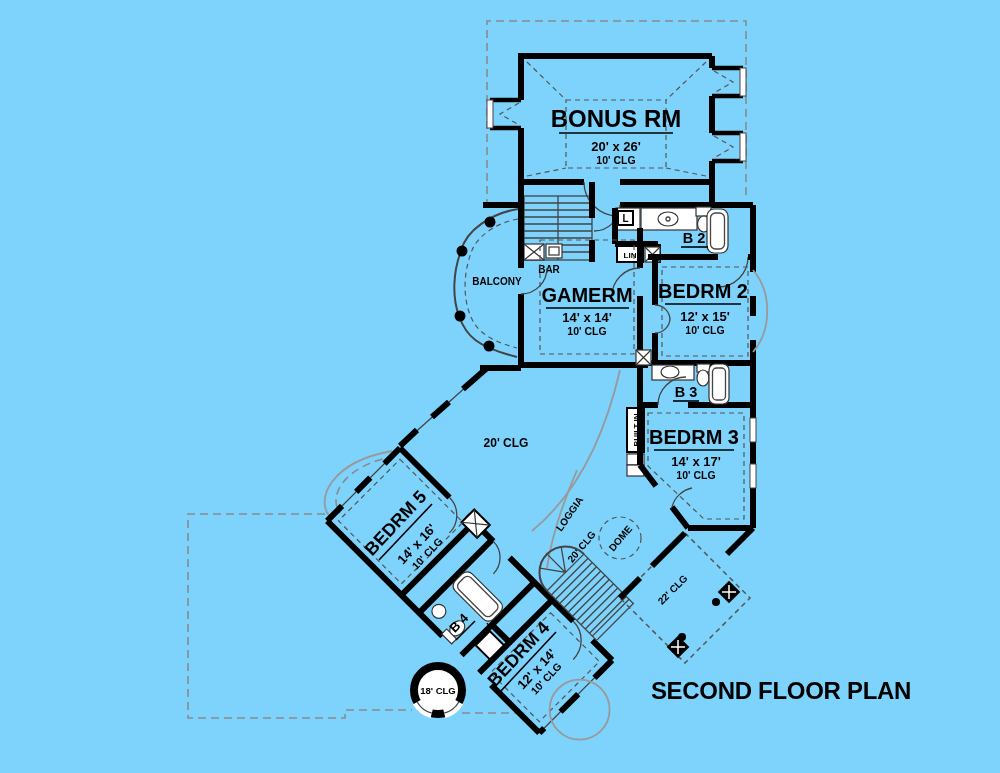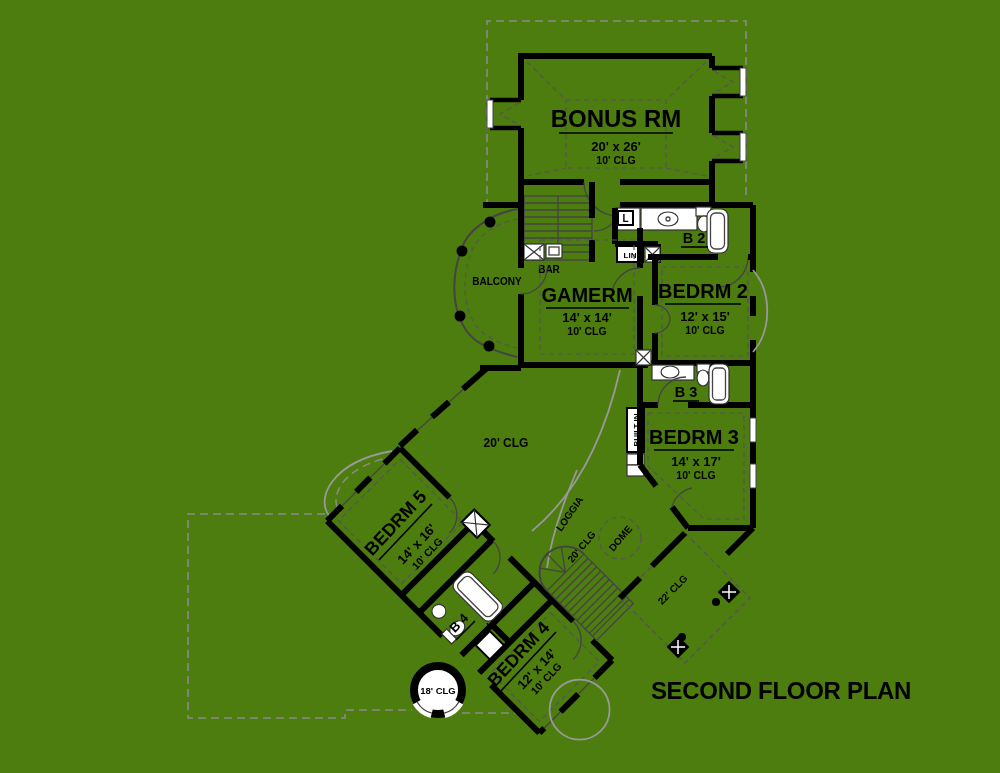--- a/index.html
+++ b/index.html
@@ -1,16 +1,16 @@
 <!DOCTYPE html>
 <html style="--wall: #000000; --roof: #8a8a8a; --idash: #555555; --thin: #444444; --curve: #999999;"><head>
 <meta charset="utf-8">
 <style>
   html,body{margin:0;padding:0;background:#f7f7f7;}
-  .page{position:relative;width:1000px;height:773px;background:#4d7c0f;overflow:hidden;
+  .page{position:relative;width:1000px;height:773px;background:#7dd3fc;overflow:hidden;
         font-family:"Liberation Sans",sans-serif;}
   svg{display:block}
   
   .wall  {stroke:var(--wall,#000);stroke-width:6;fill:none;stroke-linecap:butt}
   .wall2 {stroke:var(--wall,#000);stroke-width:4.5;fill:none}
   .thin  {stroke:var(--thin,#444);stroke-width:1.3;fill:none}
   .thin2 {stroke:var(--thin,#444);stroke-width:2;fill:none}
   .rdash {stroke:var(--roof,#8a8a8a);stroke-width:1.6;stroke-dasharray:8 5;fill:none}
   .idash {stroke:var(--idash,#555);stroke-width:1.2;stroke-dasharray:5 4;fill:none}
   .curve {stroke:var(--curve,#999);stroke-width:1.8;fill:none}

